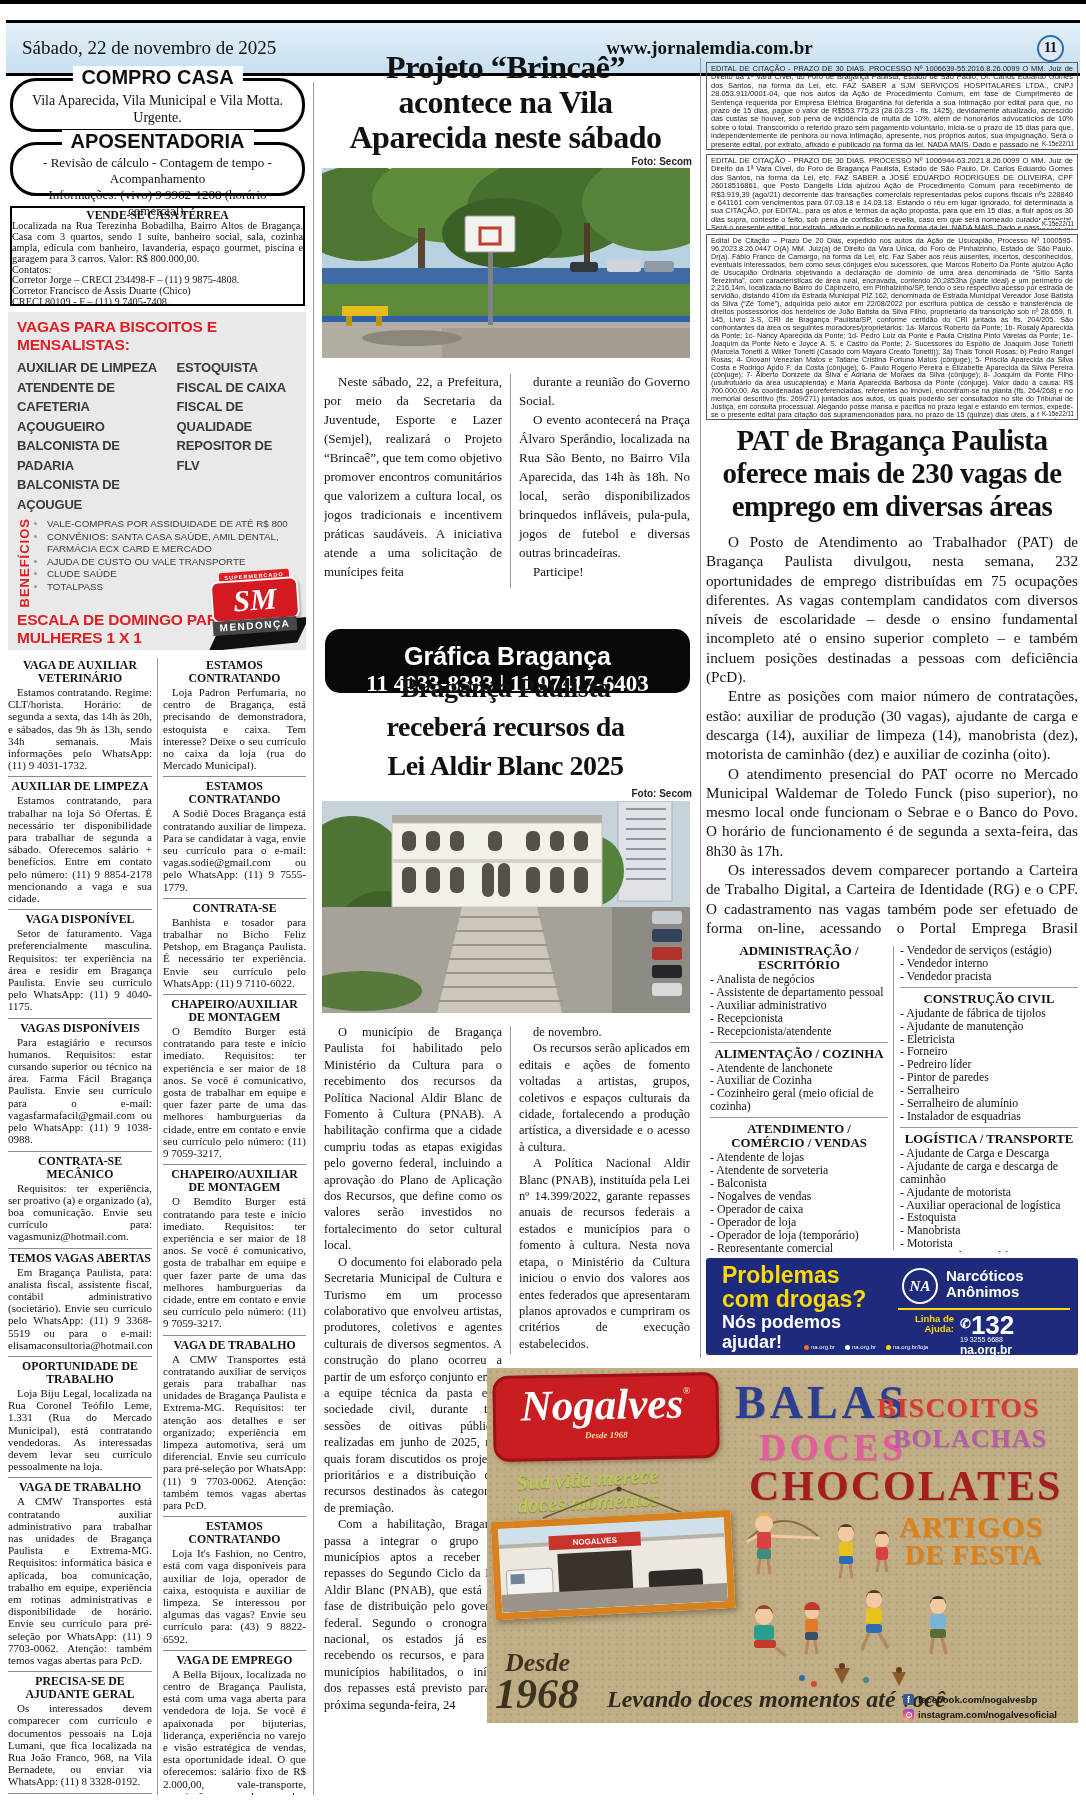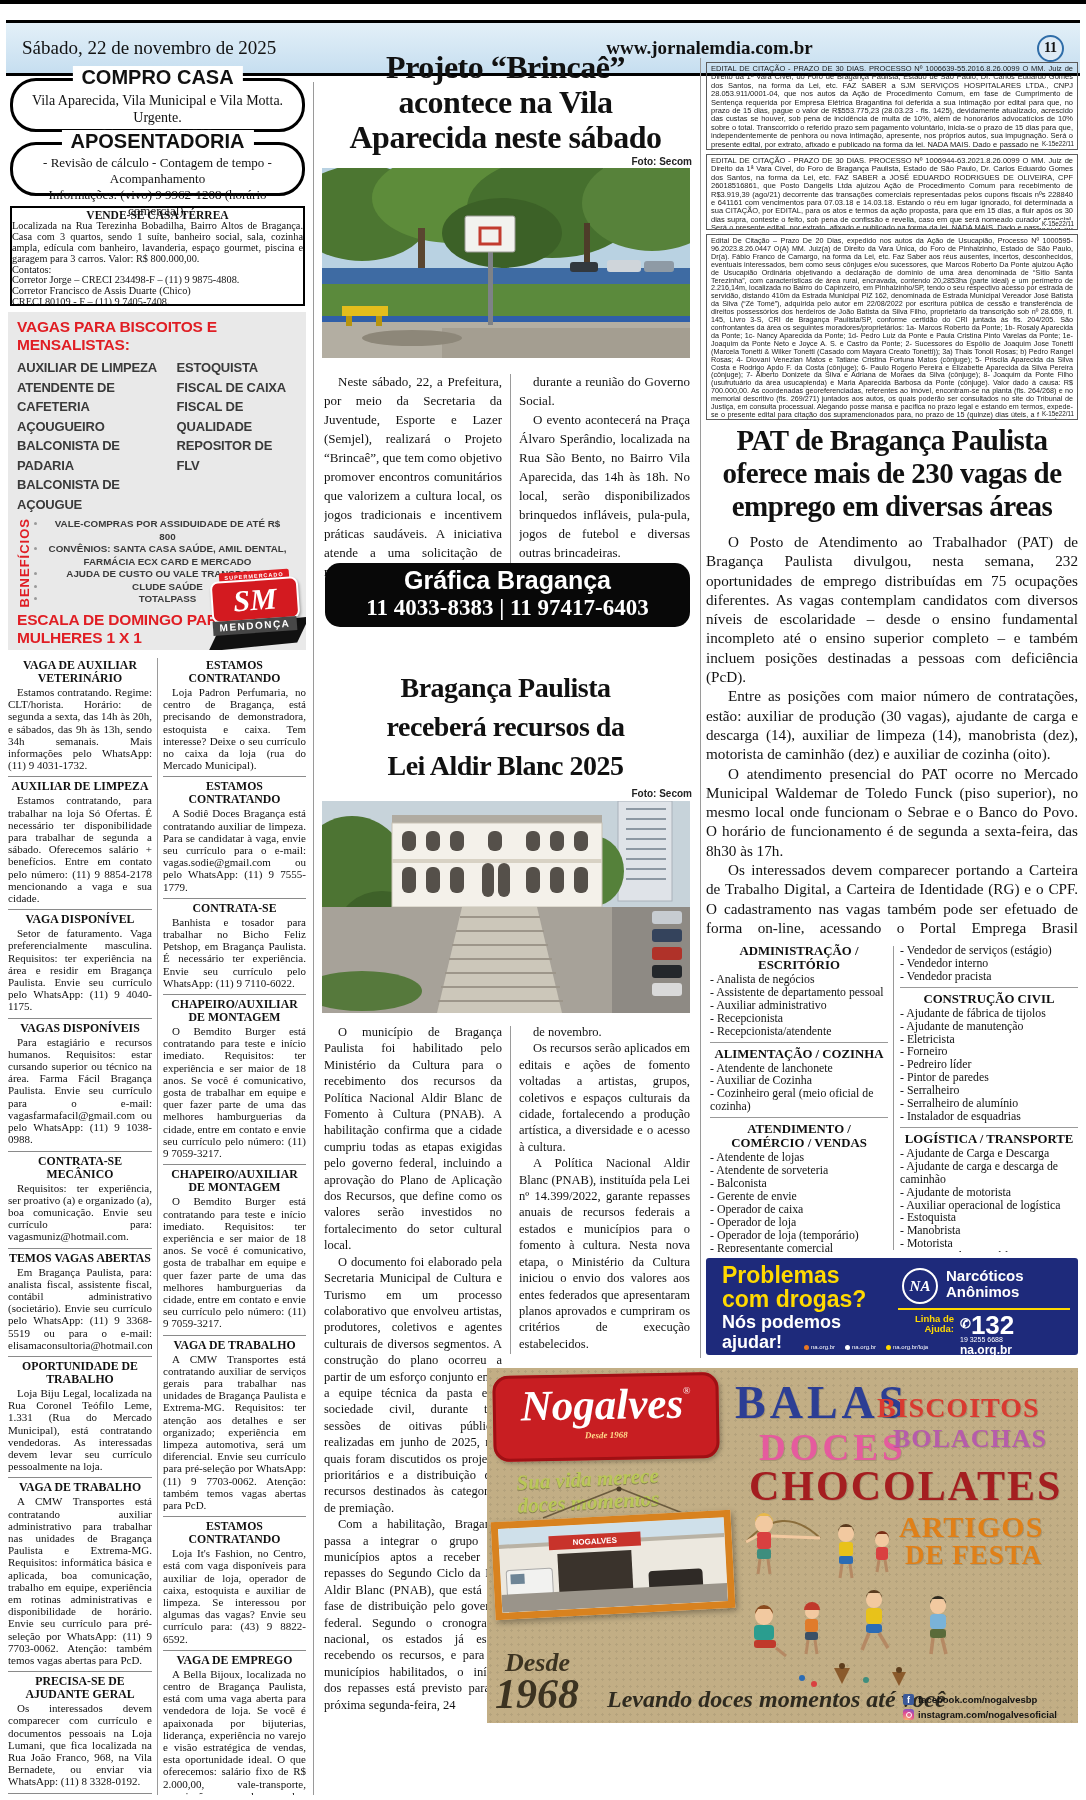--- a/index.html
+++ b/index.html
@@ -44,21 +44,21 @@
   .sm-ad { left:8px; top:312px; width:298px; height:338px; background:#e9e9e9; padding:6px 9px;
     font-family:"Liberation Sans",sans-serif; color:#3a3a3a; overflow:hidden; }
   .sm-title { color:#e01e24; font-weight:bold; font-size:15.5px; letter-spacing:-0.2px; margin-bottom:4px; }
   .sm-jobs { display:flex; margin-bottom:4px; }
   .sm-jobs .jc1 { width:57%; } .sm-jobs .jc2 { width:43%; }
   .sm-job { font-weight:bold; font-size:13px; line-height:19.5px; letter-spacing:-0.2px; }
   .sm-benef { display:flex; align-items:stretch; }
   .benef-label { writing-mode:vertical-rl; transform:rotate(180deg); color:#e01e24; font-weight:bold;
     font-size:13px; letter-spacing:1px; width:16px; text-align:center; }
   .sm-benef ul { list-style:disc; padding-left:14px; width:255px; }
-  .sm-benef li { font-size:9.8px; font-weight:bold; line-height:12.5px;text-align:center; }
+  .sm-benef li { font-size:9.8px; font-weight:normal; line-height:12.5px; }
   .sm-benef li::marker { color:#9a9a9a; }
   .sm-escala { color:#e01e24; font-weight:bold; font-size:15.5px; margin-top:4px; letter-spacing:-0.2px; }
   .sm-logo { position:absolute; right:5px; bottom:3px; width:92px; height:80px; }
   .sm-logo-swoosh { position:absolute; left:8px; bottom:0; width:84px; height:26px; background:#111;
     transform:skewX(-30deg) rotate(-6deg); }
   .sm-logo-ribbon { position:absolute; top:4px; left:10px; width:70px; height:10px; background:#e01e24;
     color:#fff; font-size:5.5px; font-weight:bold; text-align:center; line-height:10px; letter-spacing:1px;
     transform:rotate(-4deg); border-radius:2px; }
   .sm-logo-box { position:absolute; top:12px; left:2px; width:88px; height:42px; background:#d31a20;
     border:2px solid #fff; border-radius:8px; transform:rotate(-4deg); display:flex; align-items:center;
@@ -90,22 +90,22 @@
   .photo2 { left:322px; top:801px; width:368px; height:212px; }
   .artcol { text-align:justify; overflow:hidden; }
   .artcol p { text-indent:14px; }
   .a1 { font-size:13px; line-height:19px; }
   .a2 { font-size:12.5px; line-height:16.4px; }
   .art1c1 { left:324px; top:372px; width:178px; height:216px; }
   .art1c2 { left:519px; top:372px; width:171px; height:216px; }
   .art2c1 { left:324px; top:1024px; width:178px; height:771px; }
   .art2c2 { left:519px; top:1024px; width:171px; height:330px; }
 
-  .grafica { left:325px; top:563px; width:365px; height:64px; background:#080808; border-radius:15px;
-    color:#fff; text-align:center; padding-top:4px; }
+  .grafica { left:325px; top:629px; width:365px; height:64px; background:#080808; border-radius:15px;
+    color:#fff; text-align:center; padding-top:14px; }
   .grafica .g1 { font-family:"Liberation Sans",sans-serif; font-weight:bold; font-size:25px; line-height:27px; }
   .grafica .g2 { font-weight:bold; font-size:23px; line-height:27px; }
 
   
   .edital { left:706px; width:372px; border:1px solid #5a5a5a; padding:2px 4px;
     font-family:"Liberation Sans",sans-serif; color:#1a1a1a; text-align:justify; overflow:hidden; }
   .e1 { top:62px;  height:88px; font-size:7.5px; line-height:8.4px; }
   .e2 { top:154px; height:76px; font-size:7.5px; line-height:8.4px; }
   .e3 { top:234px; height:186px; font-size:7.2px; line-height:7.9px; }
   .ecode { position:absolute; right:3px; bottom:1px; font-size:6.3px; background:#fff; padding-left:3px; }
@@ -544,21 +544,21 @@
           <div class="vi">- Auxiliar de Cozinha</div>
           <div class="vi">- Cozinheiro geral (meio oficial de cozinha)</div>
         </div>
     </div>
     <div class="vg">
       <div class="vt">ATENDIMENTO / COMÉRCIO / VENDAS</div>
       <div>
           <div class="vi">- Atendente de lojas</div>
           <div class="vi">- Atendente de sorveteria</div>
           <div class="vi">- Balconista</div>
-          <div class="vi">- Gerente de envie</div>
+          <div class="vi">- Nogalves de vendas</div>
           <div class="vi">- Operador de caixa</div>
           <div class="vi">- Operador de loja</div>
           <div class="vi">- Operador de loja (temporário)</div>
           <div class="vi">- Representante comercial</div>
         </div>
     </div>
   </div>
 
   <div class="abs vcol vagas2">
     <div class="vg">

